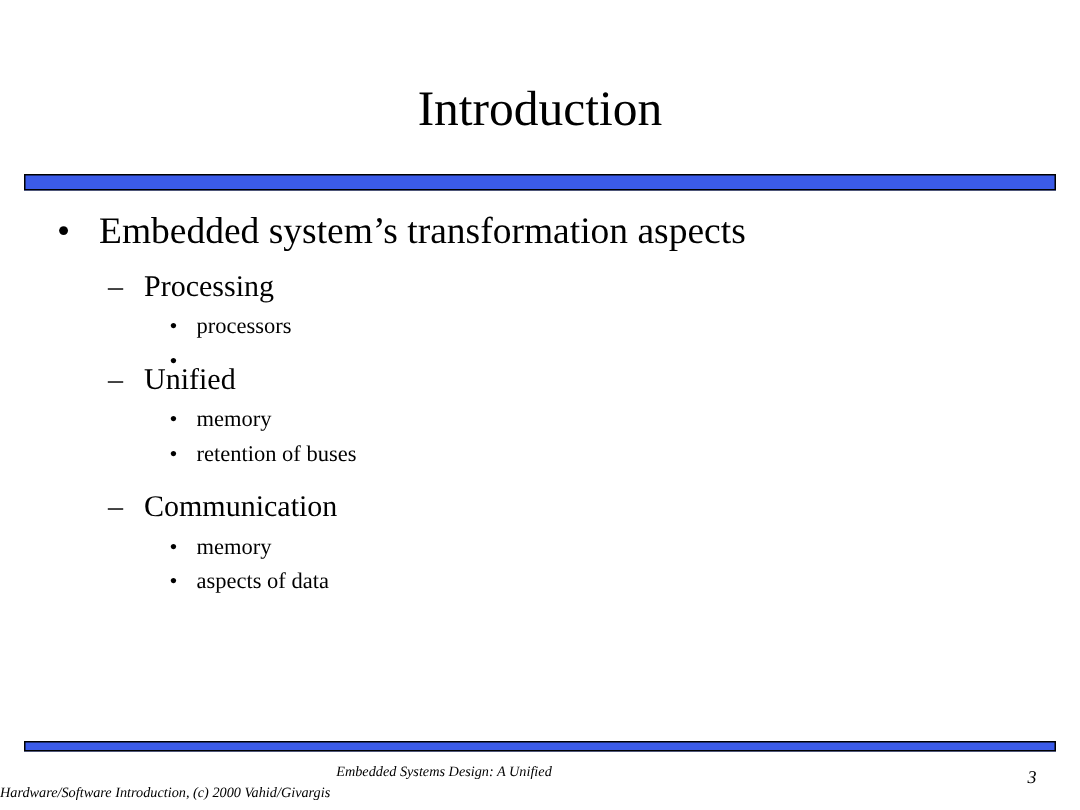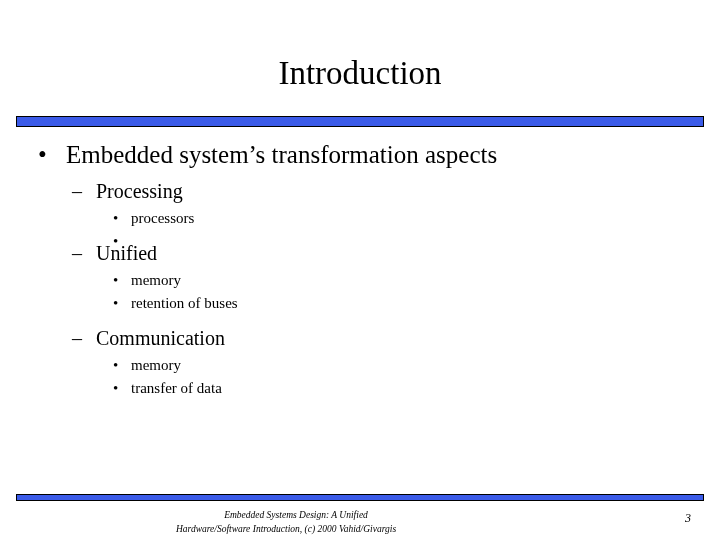--- a/index.html
+++ b/index.html
@@ -136,22 +136,21 @@
     line-height: 14px;
     font-style: italic;
     color: #000000;
   }
   .footer-line1 {
     padding-left: 32px;
     text-align: center;
     white-space: nowrap;
   }
   .footer-line2 {
-    padding-left: 12px;
-    text-align: center;
+    padding-left: 0;
     white-space: nowrap;
   }
 
   .page-number {
     position: absolute;
     left: 670px;
     top: 494px;
     width: 36px;
     text-align: center;
     font-size: 12px;
@@ -209,21 +208,21 @@
       <div class="lvl lvl2">
         <span class="marker">–</span>
         <span>Communication</span>
       </div>
       <div class="lvl lvl3">
         <span class="marker">•</span>
         <span>memory</span>
       </div>
       <div class="lvl lvl3">
         <span class="marker">•</span>
-        <span>transfer of data</span>
+        <span>aspects of data</span>
       </div>
     </div>
 
   </div>
 
   <div class="rule rule-bottom"></div>
 
   <div class="footer">
     <div class="footer-line1">Embedded Systems Design: A Unified</div>
     <div class="footer-line2">Hardware/Software Introduction, (c) 2000 Vahid/Givargis</div>

